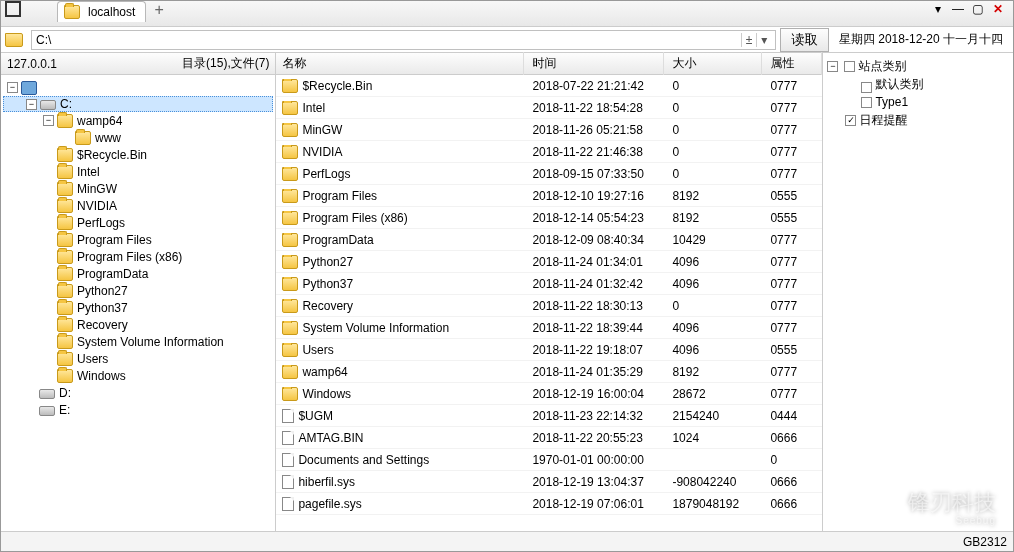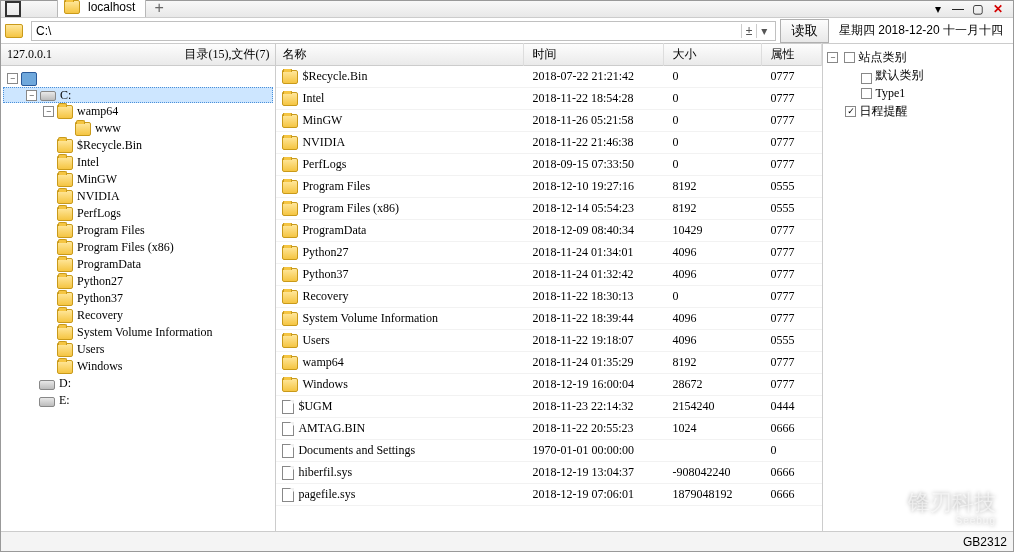--- a/index.html
+++ b/index.html
@@ -15,25 +15,25 @@
 .window {
   width: 1014px;
   height: 552px;
   background: #fff;
   border: 1px solid #999;
   display: flex;
   flex-direction: column;
 }
 
 .titlebar {
-  height: 17px;
+  height: 26px;
   background: linear-gradient(#f8f8f8, #e8e8e8);
   border-bottom: 1px solid #ccc;
   display: flex;
-  align-items: flex-end;
+  align-items: flex-start;
   padding-left: 4px;
 }
 .titlebar .square-icon {
   width: 16px; height: 16px;
   border: 2px solid #333;
   margin-right: 6px;
 }
 .tab {
   display: flex;
   align-items: center;
@@ -104,21 +104,20 @@
 
 .main {
   flex: 1;
   display: flex;
   min-height: 0;
 }
 .col {
   display: flex;
   flex-direction: column;
   min-height: 0;
-  font-family: Liberation Serif, serif;
 }
 .col-tree { width: 276px; border-right: 1px solid #ccc; }
 .col-list { flex: 1; border-right: 1px solid #ccc; }
 .col-side { width: 190px; }
 .col-header {
   height: 22px;
   background: linear-gradient(#fdfdfd,#eaeaea);
   border-bottom: 1px solid #ccc;
   display: flex;
   align-items: center;

